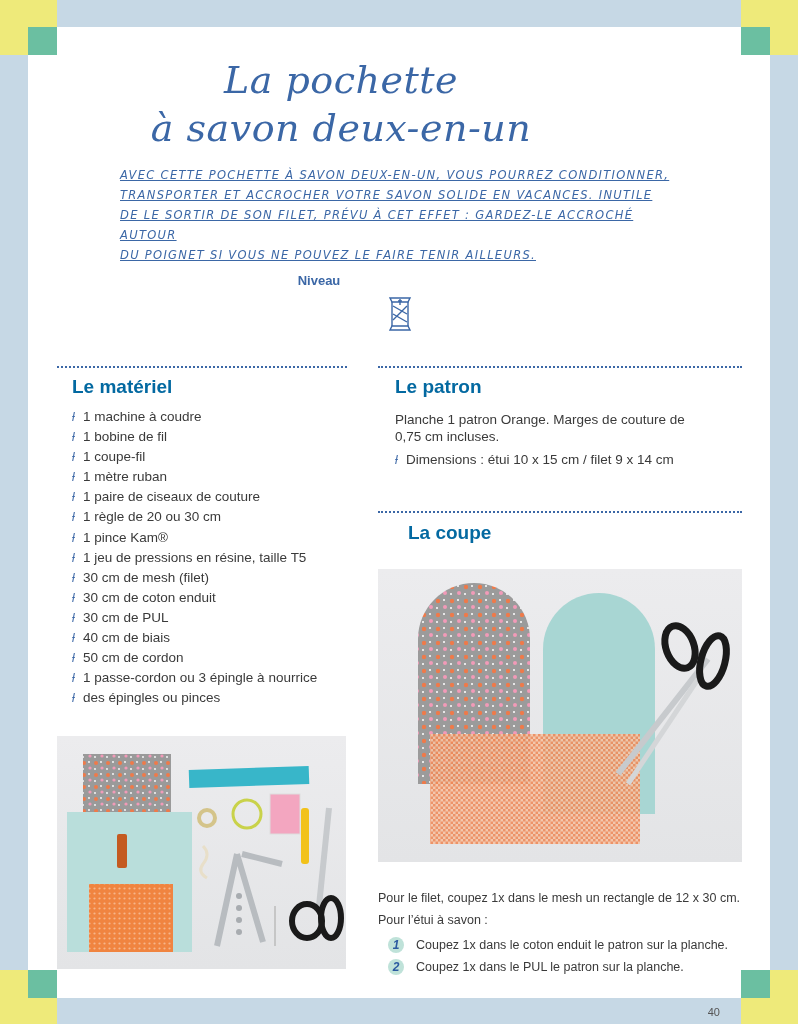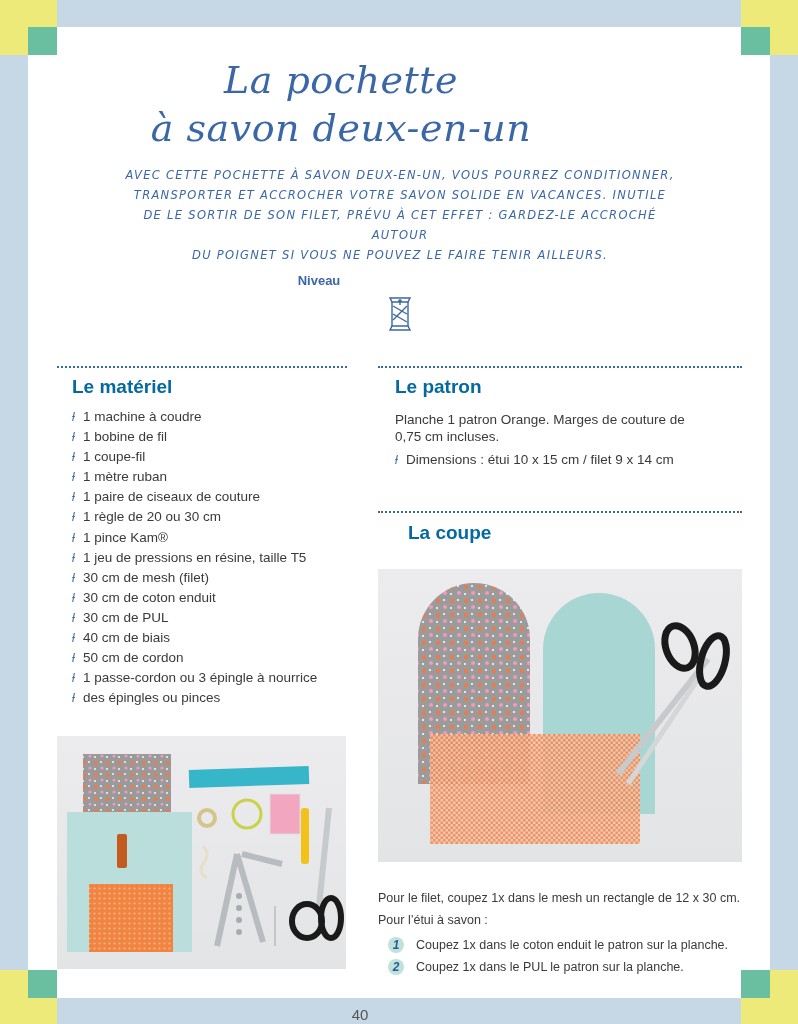--- a/index.html
+++ b/index.html
@@ -7,43 +7,43 @@
     .page { position:absolute; left:28px; top:27px; width:742px; height:971px; background:#ffffff; }
     .corner { position:absolute; width:57px; height:55px; background:#eeea7a; }
     .corner .inner { position:absolute; width:29px; height:28px; background:#6bbfa1; }
     .c-tl { left:0; top:0; } .c-tl .inner { right:0; bottom:0; }
     .c-tr { right:0; top:0; } .c-tr .inner { left:0; bottom:0; }
     .c-bl { left:0; bottom:0; height:54px; } .c-bl .inner { right:0; top:0; }
     .c-br { right:0; bottom:0; height:54px; } .c-br .inner { left:0; top:0; }
 
     .title { position:absolute; left:0; width:682px; top:56px; text-align:center; color:#3b67a6;
       font-family:"DejaVu Serif", serif; font-style:italic; font-size:38px; line-height:48px; letter-spacing:0.5px; }
-    .intro { position:absolute; left:120px; width:560px; top:165px; text-align:center; color:#3b67a6;
-      font-family:"DejaVu Sans", sans-serif; font-style:italic; font-size:11.5px; line-height:20px; letter-spacing:1.3px; text-transform:uppercase; }
+    .intro { position:absolute; left:120px; width:560px; top:165px; text-align:left; color:#3b67a6;
+      font-family:"DejaVu Sans", sans-serif; font-style:italic; font-size:11.5px; line-height:20px; letter-spacing:1.3px; text-transform:uppercase;text-decoration:underline; }
 
     .niveau { position:absolute; left:0; width:638px; top:273px; text-align:center; color:#3b67a6; font-weight:bold; font-size:13px; }
     .spool { position:absolute; left:388px; top:296px; width:24px; height:36px; }
 
     .dotline { position:absolute; height:0; border-top:2px dotted #3b67a6; }
     .h2 { position:absolute; color:#0369a1; font-weight:bold; font-size:19px; }
 
     .list { position:absolute; margin:0; padding:0; list-style:none; color:#3a3a3a; font-size:13.5px; }
     .list li { height:20.1px; line-height:20px; white-space:nowrap; }
     .list .bullet { display:inline-block; width:10px; color:#3b67a6; font-style:italic; font-size:12px; margin-right:1px; }
 
     .para { position:absolute; color:#3a3a3a; font-size:13.5px; line-height:17px; }
 
     .photo { position:absolute; background:linear-gradient(180deg,#ececee 0%,#e3e4e6 100%); overflow:hidden; }
 
     .steps { position:absolute; left:388px; top:934px; margin:0; padding:0; list-style:none; color:#3a3a3a; font-size:13.5px; }
     .steps li { height:22px; line-height:22px; white-space:nowrap; }
     .stepnum { display:inline-block; width:16px; height:16px; border-radius:50%; background:#bfe2d9; color:#2b5aa0;
       font-style:italic; font-weight:bold; font-size:12px; line-height:16px; text-align:center; margin-right:12px; vertical-align:middle; }
 
-    .pagenum { position:absolute; left:0; width:720px; top:1006px; text-align:center; color:#555; font-size:15px; }
+    .pagenum { position:absolute; left:0; width:720px; top:1006px; text-align:right; color:#555; font-size:11px; }
   </style>
 </head>
 <body>
 
 <div class="page"></div>
 <div class="corner c-tl">
     <div class="inner"></div>
   </div>
 <div class="corner c-tr">
     <div class="inner"></div>

